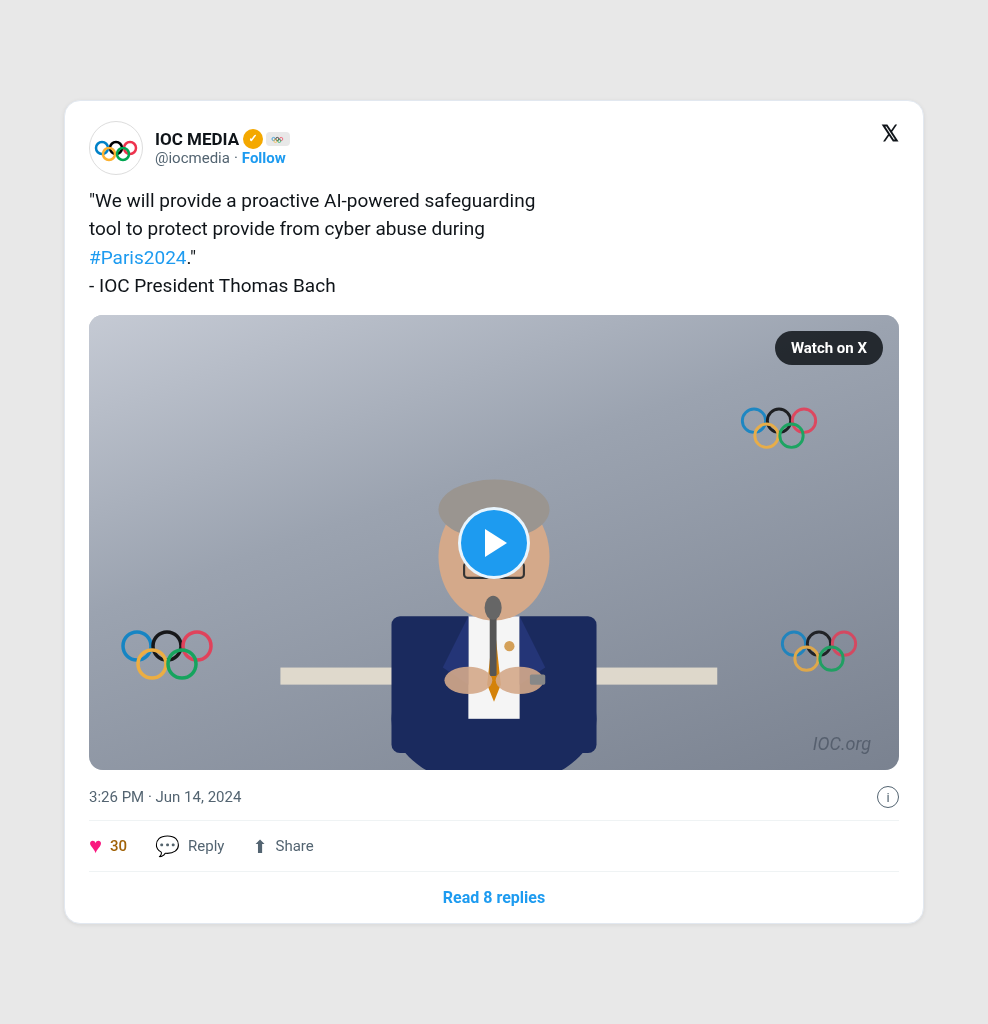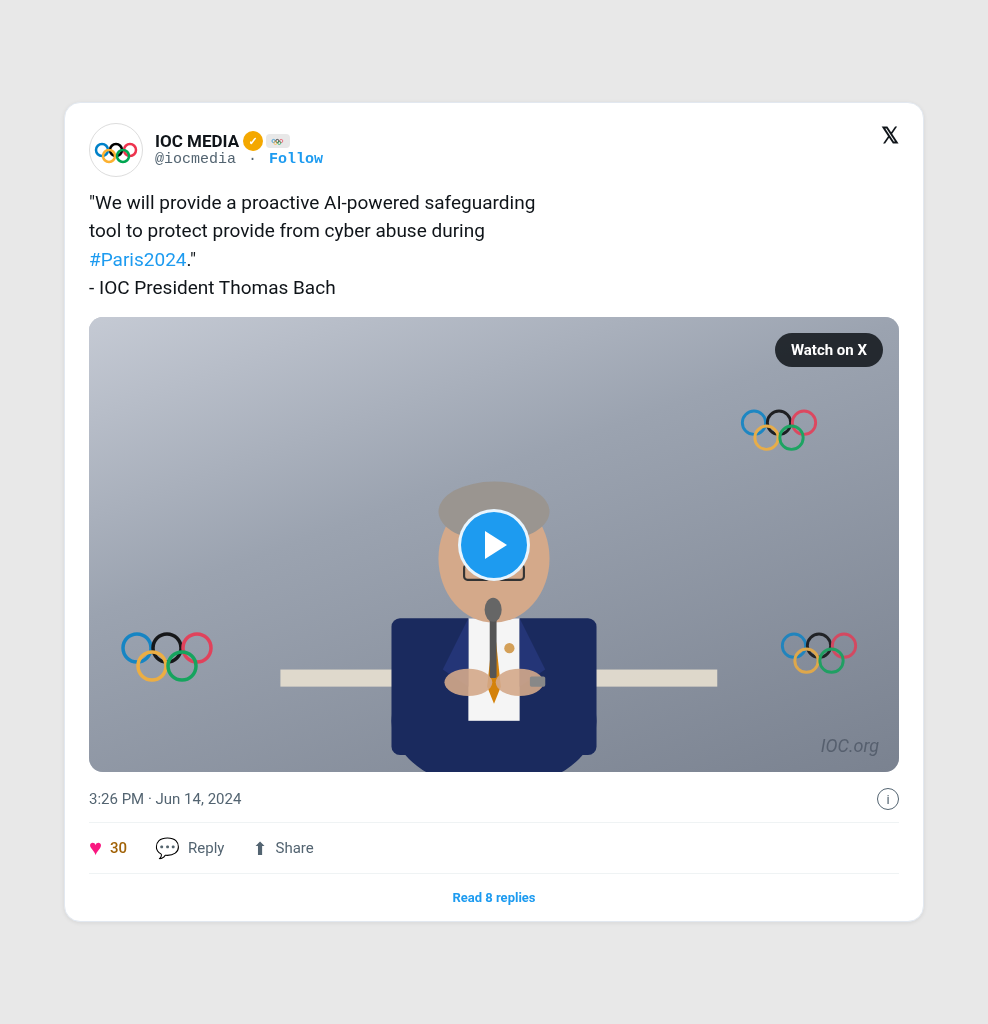--- a/index.html
+++ b/index.html
@@ -75,24 +75,23 @@
       border-radius: 4px;
       padding: 2px 5px;
       font-size: 11px;
       color: #555;
       display: inline-flex;
       align-items: center;
     }
     .account-handle-row {
       display: flex;
       align-items: flex-end;
-      gap: 12px;
+      gap: 4px;
       font-size: 15px;
       color: #536471;
-      font-family: Liberation Mono, monospace;
     }
     .follow-link {
       color: #1d9bf0;
       font-weight: 700;
       text-decoration: none;
       font-size: 15px;
     }
     .x-icon {
       font-size: 22px;
       font-weight: 900;
@@ -180,21 +179,21 @@
       width: 0;
       height: 0;
       border-top: 14px solid transparent;
       border-bottom: 14px solid transparent;
       border-left: 22px solid #fff;
       margin-left: 4px;
     }
     .ioc-org-watermark {
       position: absolute;
       bottom: 16px;
-      right: 20px;
+      right: 28px;
       color: rgba(60,70,85,0.6);
       font-size: 18px;
       font-style: italic;
     }
     
     .rings-left {
       position: absolute;
       left: 30px;
       bottom: 70px;
     }
@@ -266,21 +265,21 @@
       font-size: 18px;
     }
     .read-replies-btn {
       display: flex;
       justify-content: center;
       align-items: center;
       padding: 16px;
       border-top: 1px solid #eff3f4;
       color: #1d9bf0;
       font-weight: 700;
-      font-size: 13px;
+      font-size: 16px;
       cursor: pointer;
       width: 100%;
     }
   </style>
 </head>
 <body>
 
 <div class="tweet-card">
 
   <div class="tweet-header">

